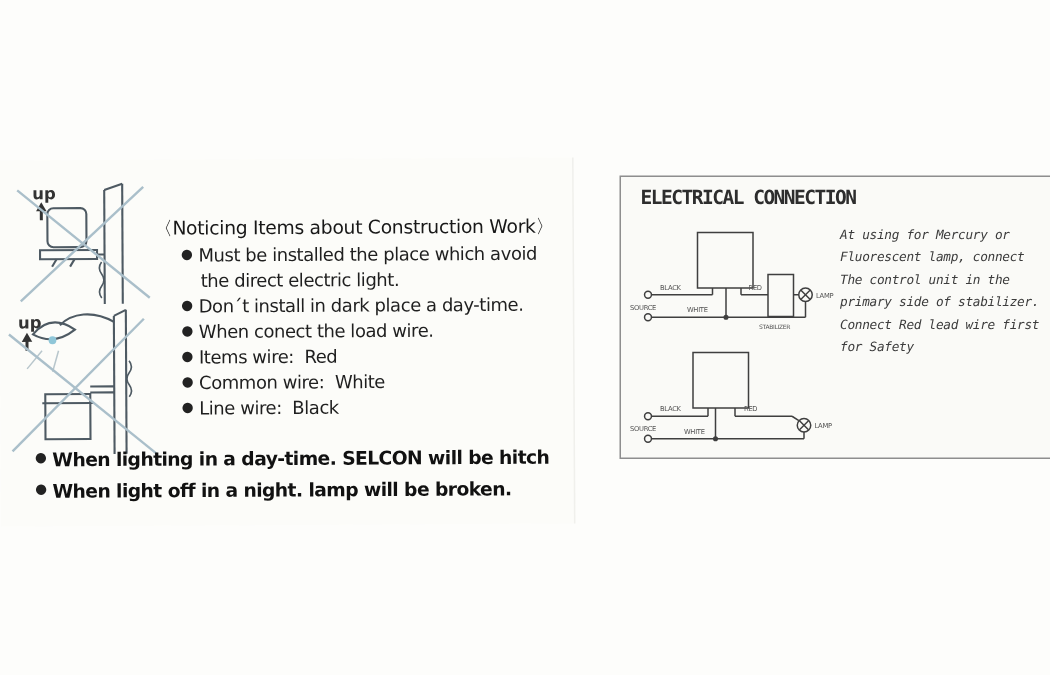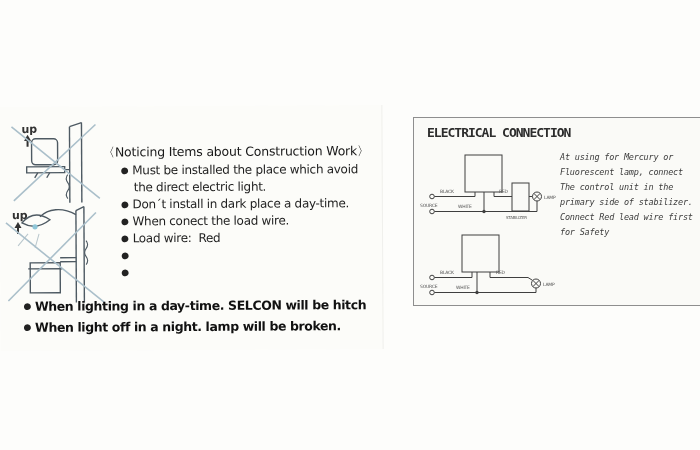--- a/index.html
+++ b/index.html
@@ -121,27 +121,29 @@
     <div class="b-item">
       <span class="blt">●</span>
       <span class="b-text">Don´t install in dark place a day-time.</span>
     </div>
     <div class="b-item">
       <span class="blt">●</span>
       <span class="b-text">When conect the load wire.</span>
     </div>
     <div class="b-item">
       <span class="blt">●</span>
-      <span class="b-text">Load wire:  Red</span>
-    </div>
-    <div class="b-item">
-      <span class="blt">●</span>
-    </div>
-    <div class="b-item">
-      <span class="blt">●</span>
+      <span class="b-text">Items wire:  Red</span>
+    </div>
+    <div class="b-item">
+      <span class="blt">●</span>
+      <span class="b-text">Common wire:  White</span>
+    </div>
+    <div class="b-item">
+      <span class="blt">●</span>
+      <span class="b-text">Line wire:  Black</span>
     </div>
   </div>
 
   <div class="warnings">
     <div class="w-item">
       <span class="blt">●</span>
       <span class="b-text">When lighting in a day-time. SELCON will be hitch</span>
     </div>
     <div class="w-item">
       <span class="blt">●</span>

